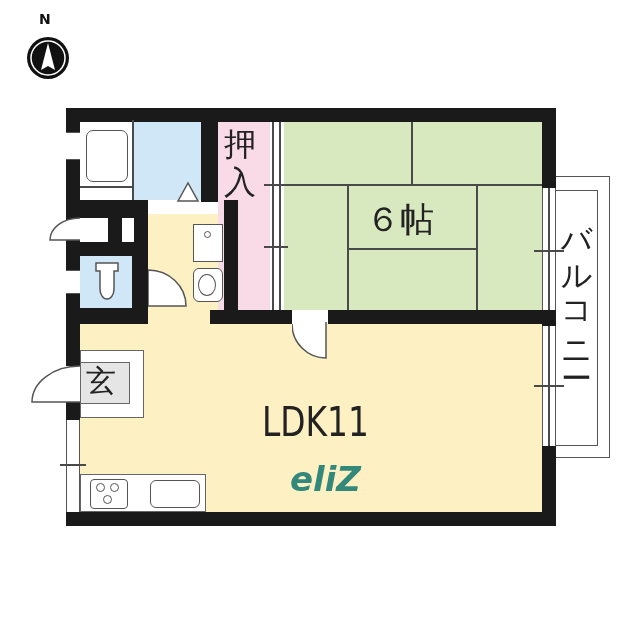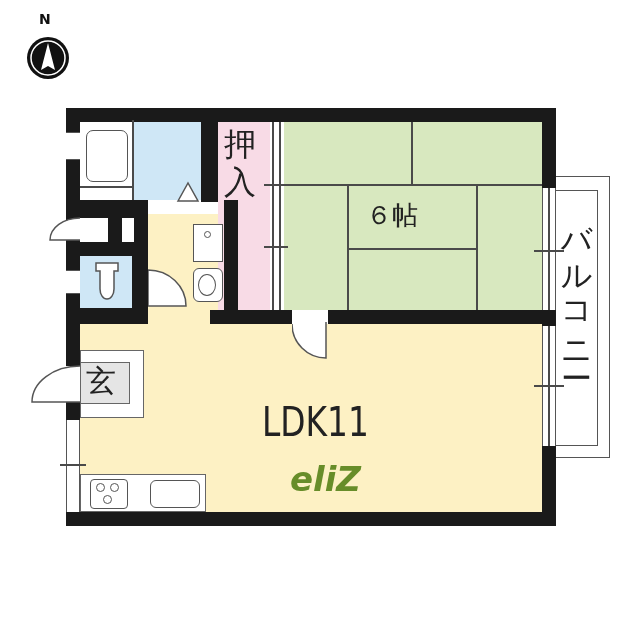--- a/index.html
+++ b/index.html
@@ -115,18 +115,18 @@
   <div class="line" style="left:534px; top:250px; width:30px; height:1.5px;"></div>
   <div class="abs" style="left:542px; top:326px; width:14px; height:120px; background:#fff; border-left:1.5px solid #555; border-right:1.5px solid #555;"></div>
   <div class="line" style="left:548px; top:326px; width:1.5px; height:120px;"></div>
   <div class="line" style="left:534px; top:385px; width:30px; height:1.5px;"></div>
 
   <div class="thin" style="left:556px; top:176px; width:54px; height:282px; border-left:none;"></div>
   <div class="thin" style="left:556px; top:190px; width:42px; height:256px; border-left:none;"></div>
 
   <div class="txt" style="left:224px; top:128px; font-size:32px;">押</div>
   <div class="txt" style="left:224px; top:166px; font-size:32px;">入</div>
-  <div class="txt" style="left:366px; top:202px; font-size:26px;">６帖</div>
+  <div class="txt" style="left:366px; top:202px; font-size:34px;">６帖</div>
   <div class="txt" style="left:262px; top:402px; font-size:40px; transform:scaleX(0.82); transform-origin:left top;">LDK11</div>
   <div class="txt" style="left:561px; top:205px; font-size:31px; writing-mode:vertical-rl; letter-spacing:4px;">バルコニー</div>
 
-  <div class="txt" style="left:290px; top:462px; font-size:34px; font-style:italic; font-weight:bold; color:#4d7c0f; opacity:0.85;">eliZ</div>
+  <div class="txt" style="left:290px; top:462px; font-size:34px; font-style:italic; font-weight:bold; color:#0f766e; opacity:0.85;">eliZ</div>
 </div>
 
 </body></html>

